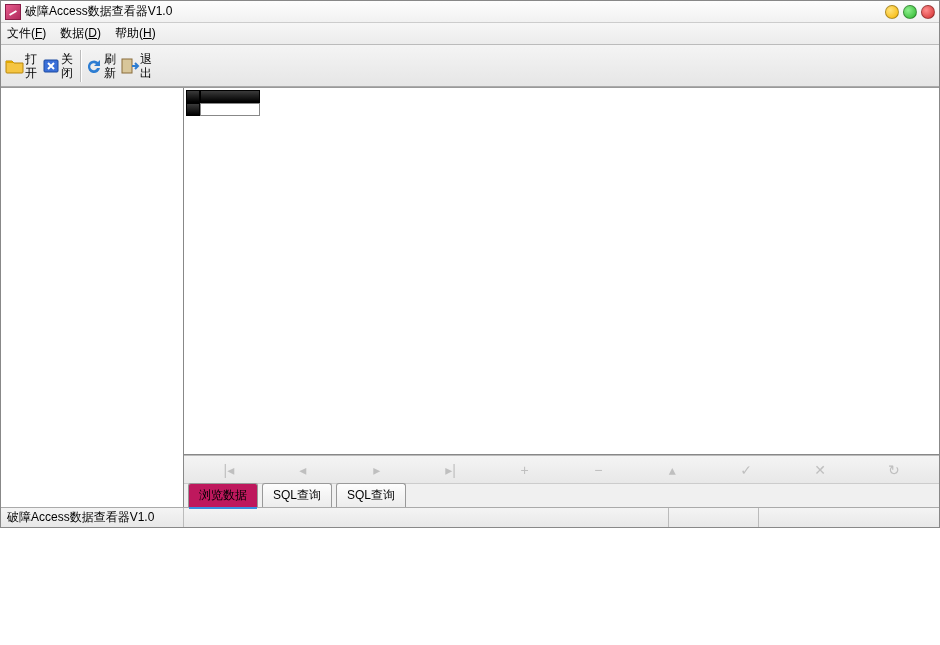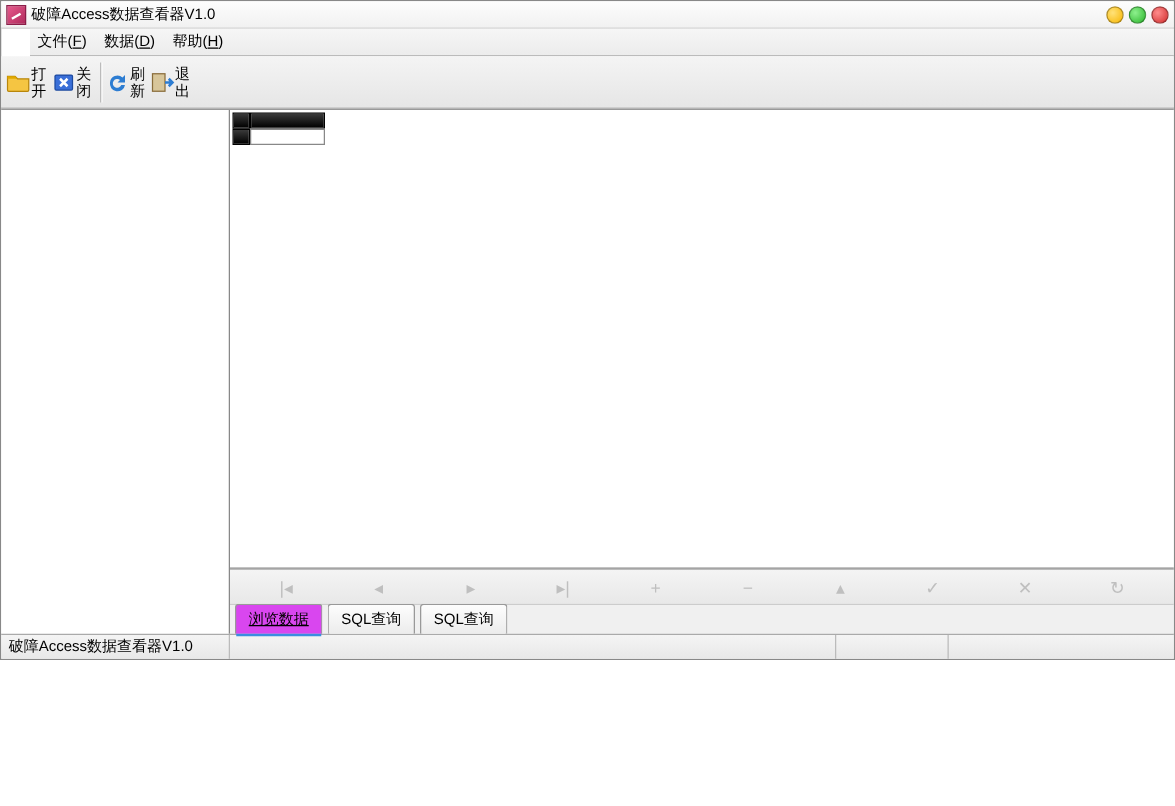--- a/index.html
+++ b/index.html
@@ -11,21 +11,21 @@
 .title-icon { width: 16px; height: 16px; background: linear-gradient(135deg,#e75b8d,#b02a5c); border: 1px solid #8a1d48; margin-right: 4px; position: relative; }
 .title-icon::after { content:""; position:absolute; left:3px; top:7px; width:8px; height:2px; background:#fff; transform:rotate(-30deg); }
 .title-text { flex: 1; color: #000; }
 .win-btns { display: flex; gap: 4px; }
 .win-btn { width: 14px; height: 14px; border-radius: 50%; border: 1px solid rgba(0,0,0,.3); }
 .wb-min { background: radial-gradient(circle at 35% 35%, #ffe27a, #f7b500); }
 .wb-max { background: radial-gradient(circle at 35% 35%, #8ef08e, #2bb52b); }
 .wb-close { background: radial-gradient(circle at 35% 35%, #ff8d8d, #d12c2c); }
 
 
-.menubar { height: 22px; background: linear-gradient(#f6f6f6,#ececec); border-bottom: 1px solid #bbb; display: flex; align-items: center; padding: 0 6px; gap: 14px; margin-left: 23px; }
+.menubar { height: 22px; background: linear-gradient(#f6f6f6,#ececec); border-bottom: 1px solid #bbb; display: flex; align-items: center; padding: 0 6px; gap: 14px; }
 .menu-item { cursor: default; }
 .menu-item u { text-decoration: underline; }
 
 
 .toolbar { height: 42px; background: linear-gradient(#f4f4f4,#e6e6e6); border-bottom: 1px solid #aaa; display: flex; align-items: center; padding: 2px 4px; }
 .tb-btn { display: flex; flex-direction: row; align-items: center; justify-content: space-between; width: 36px; height: 38px; cursor: default; font-size: 12px; }
 .tb-icon { width: 20px; height: 18px; display: flex; align-items: center; justify-content: center; }
 .tb-sep { width: 1px; height: 32px; background: #bbb; margin: 0 3px; box-shadow: 1px 0 0 #fff; }
 .tb-label { line-height: 14px; letter-spacing: 1px; }
 
@@ -42,21 +42,21 @@
 .gcorner { width: 14px; }
 .gcol { width: 60px; }
 
 
 .navbar { height: 28px; background: linear-gradient(#f4f4f4,#e8e8e8); border-top: 1px solid #bbb; display: flex; align-items: center; justify-content: space-around; padding: 0 8px; }
 .nav-btn { color: #bfbfbf; font-size: 14px; width: 50px; text-align: center; cursor: default; }
 
 
 .tabbar { height: 24px; display: flex; align-items: flex-end; background: #f0f0f0; border-top: 1px solid #ccc; padding-left: 4px; gap: 4px; }
 .tab { padding: 3px 10px; background: linear-gradient(#fdfdfd,#ececec); border: 1px solid #999; border-bottom: none; border-radius: 3px 3px 0 0; font-size: 12px; cursor: default; position: relative; }
-.tab.active { background: #d946ef; text-decoration: underline; }
+.tab.active { background: #be185d; }
 .tab.active::after { content:""; position:absolute; left:0; right:0; bottom:-2px; height:2px; background:#3a8de0; }
 
 
 .statusbar { height: 20px; background: linear-gradient(#f4f4f4,#e8e8e8); border-top: 1px solid #aaa; display: flex; }
 .sb-cell { border-right: 1px solid #bbb; padding: 2px 6px; display: flex; align-items: center; }
 .sb-1 { width: 183px; }
 .sb-2 { flex: 1; }
 .sb-3 { width: 90px; }
 .sb-4 { width: 180px; border-right: none; }
 

